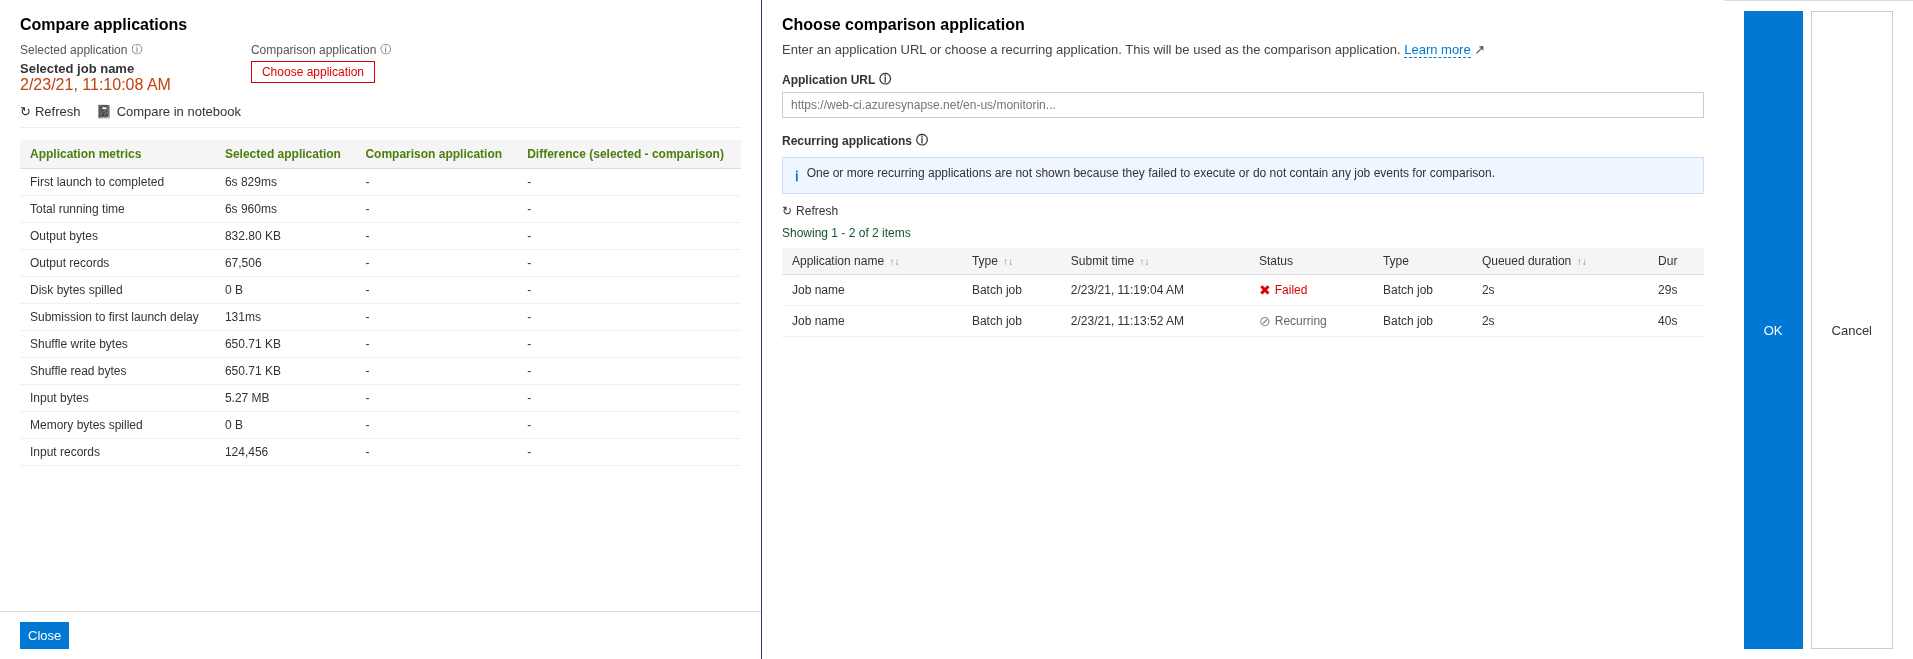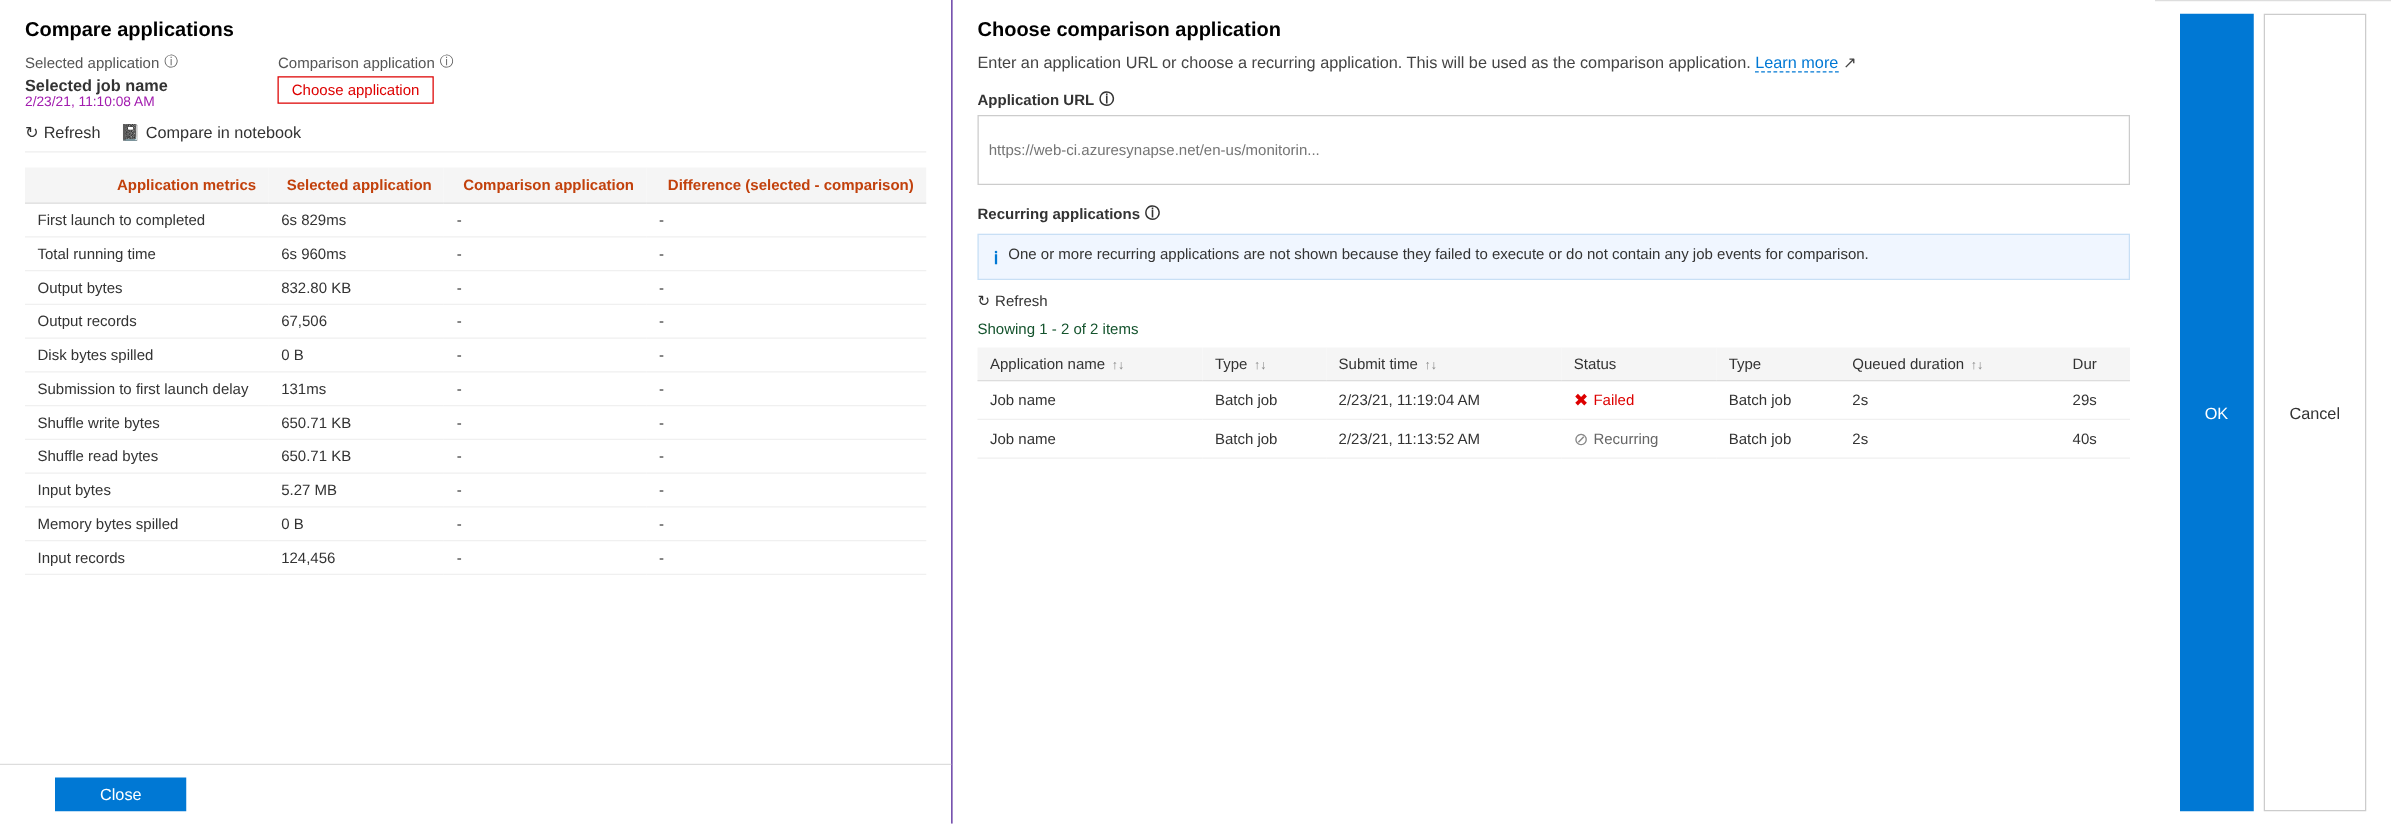--- a/index.html
+++ b/index.html
@@ -8,44 +8,44 @@
     
     .left-panel { width: 762px; border-right: 1px solid #4c1d95; display: flex; flex-direction: column; height: 100%; }
     .left-content { flex: 1; overflow-y: auto; padding: 16px 20px; }
     .panel-title { font-size: 16px; font-weight: 600; color: #000; margin-bottom: 8px; }
     .subtitle { font-size: 13px; color: #444; margin-bottom: 12px; }
     .subtitle a { color: #0078d4; text-decoration: none; border-bottom: 1px dashed #0078d4; }
     .info-row { display: flex; gap: 80px; margin-bottom: 10px; }
     .info-col label { font-size: 12px; color: #555; display: flex; align-items: center; gap: 4px; margin-bottom: 4px; }
     .info-col .info-icon { color: #555; font-size: 11px; }
     .info-col .selected-name { font-weight: 600; font-size: 13px; }
-    .info-col .date-text { font-size: 11px; color: #a21caf; }
+    .info-col .date-text { font-size: 16px; color: #c2410c; }
     .choose-btn { border: 1px solid #d00; color: #d00; background: #fff; padding: 3px 10px; font-size: 12px; cursor: pointer; }
     .toolbar { display: flex; align-items: center; gap: 16px; margin-bottom: 12px; border-bottom: 1px solid #eee; padding-bottom: 8px; }
     .toolbar button { background: none; border: none; cursor: pointer; font-size: 13px; color: #333; display: flex; align-items: center; gap: 4px; }
 
     
     .metrics-table { width: 100%; border-collapse: collapse; }
     .metrics-table thead tr { background: #f5f5f5; }
-    .metrics-table th { text-align: right; padding: 7px 10px; font-weight: 600; font-size: 12px; color: #c2410c; border-bottom: 1px solid #ddd; }
+    .metrics-table th { text-align: left; padding: 7px 10px; font-weight: 600; font-size: 12px; color: #4d7c0f; border-bottom: 1px solid #ddd; }
     .metrics-table td { padding: 6px 10px; font-size: 12px; border-bottom: 1px solid #f0f0f0; color: #333; }
     .dash { color: #666; }
 
     
     .left-footer { padding: 10px 20px; border-top: 1px solid #ddd; }
-    .close-btn { background: #0078d4; color: #fff; border: none; padding: 6px 36px; font-size: 13px; cursor: pointer; margin-left: 24px; }
+    .close-btn { background: #0078d4; color: #fff; border: none; padding: 6px 8px; font-size: 13px; cursor: pointer; }
 
     
     .right-panel { flex: 1; display: flex; flex-direction: row; height: 100%; }
     .right-content { flex: 1; overflow-y: auto; padding: 16px 20px; }
     .right-title { font-size: 16px; font-weight: 600; color: #000; margin-bottom: 8px; }
     .right-subtitle { font-size: 13px; color: #444; margin-bottom: 14px; }
     .right-subtitle a { color: #0078d4; text-decoration: none; border-bottom: 1px dashed #0078d4; }
     .field-label { font-size: 12px; color: #333; font-weight: 600; margin-bottom: 4px; display: flex; align-items: center; gap: 4px; }
-    .url-input { width: 100%; border: 1px solid #ccc; padding: 20px 8px; font-size: 12px; color: #555; margin-bottom: 14px; outline: none; }
+    .url-input { width: 100%; border: 1px solid #ccc; padding: 5px 8px; font-size: 12px; color: #555; margin-bottom: 14px; outline: none; }
     .section-label { font-size: 12px; font-weight: 600; color: #333; margin-bottom: 8px; display: flex; align-items: center; gap: 4px; }
     .info-banner { background: #f0f6ff; border: 1px solid #c8dff5; padding: 8px 12px; font-size: 12px; color: #333; display: flex; align-items: flex-start; gap: 8px; margin-bottom: 10px; }
     .info-banner .info-i { color: #0078d4; font-weight: bold; font-size: 14px; }
     .refresh-btn { background: none; border: none; cursor: pointer; font-size: 12px; color: #333; display: flex; align-items: center; gap: 4px; margin-bottom: 8px; }
     .showing-text { font-size: 12px; color: #14532d; margin-bottom: 8px; }
 
     
     .recurring-table { width: 100%; border-collapse: collapse; }
     .recurring-table thead tr { background: #f5f5f5; }
     .recurring-table th { text-align: left; padding: 6px 10px; font-size: 12px; font-weight: 400; color: #333; border-bottom: 1px solid #ddd; white-space: nowrap; }

